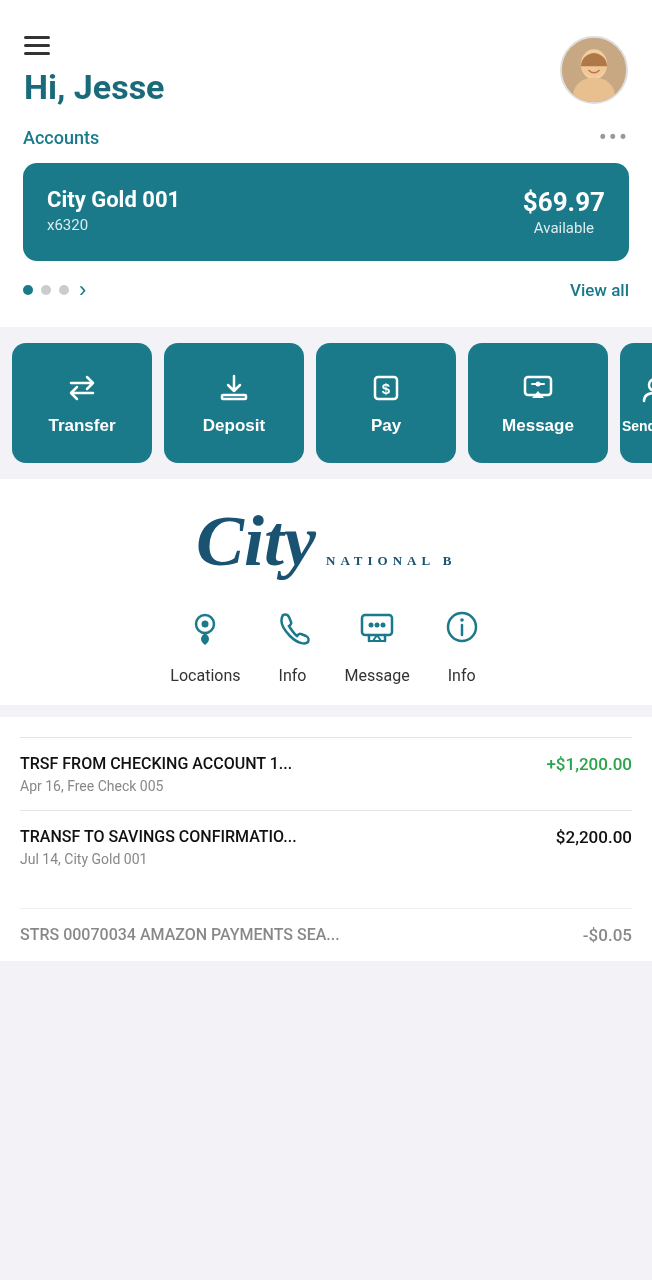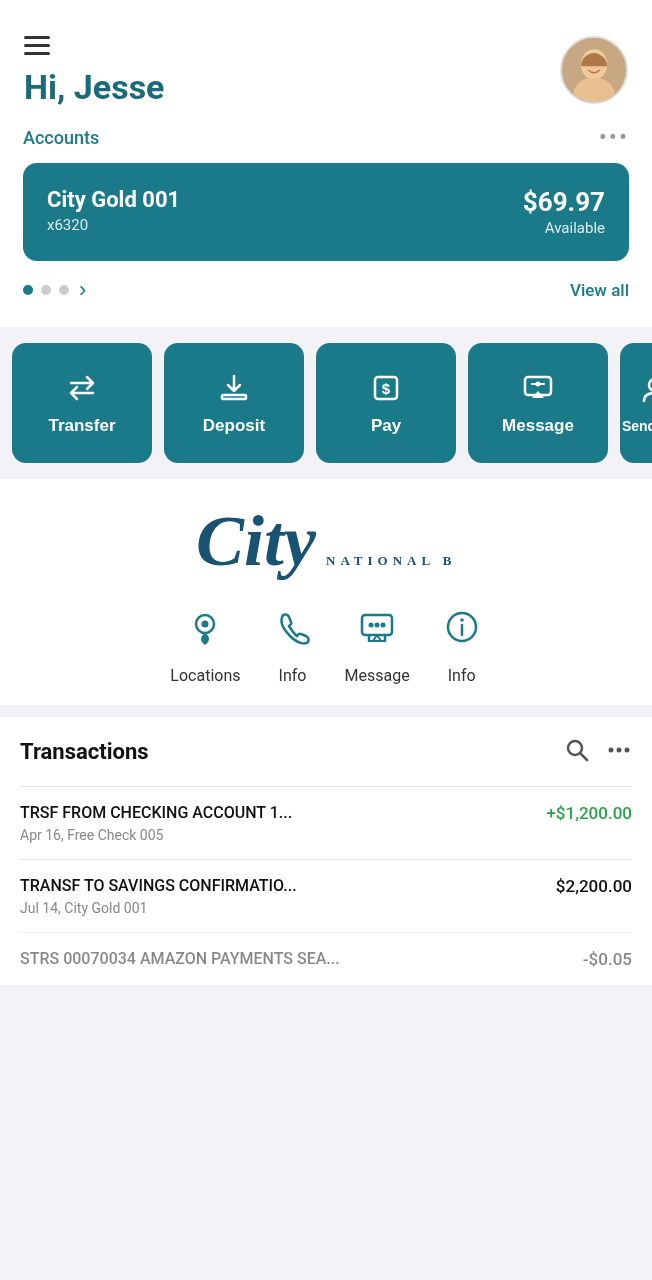--- a/index.html
+++ b/index.html
@@ -69,21 +69,21 @@
       padding: 24px;
       display: flex;
       justify-content: space-between;
       align-items: flex-start;
       color: white;
     }
 
     .account-name { font-size: 22px; font-weight: 700; }
     .account-number { font-size: 15px; opacity: 0.85; margin-top: 4px; }
     .account-balance { font-size: 26px; font-weight: 700; text-align: right; }
-    .account-balance-label { font-size: 15px; opacity: 0.85; margin-top: 2px; text-align: right; }
+    .account-balance-label { font-size: 15px; opacity: 0.85; margin-top: 2px; text-align: center; }
 
     
     .pagination {
       display: flex; align-items: center; justify-content: space-between;
       padding: 16px 0 4px;
     }
 
     .pagination-dots { display: flex; gap: 8px; align-items: center; }
 
     .dot {
@@ -209,20 +209,21 @@
     }
 
     .transaction-amount.positive { color: #2aa44b; }
 
     .transaction-meta {
       font-size: 14px; color: #888; margin-top: 4px;
     }
 
     .partial-visible {
       opacity: 0.5;
+      margin-top: 25px;
     }
   </style>
 </head>
 <body>
 
 <div class="header">
   <div class="header-left">
     <div class="hamburger">
       <span></span>
         <span></span>
@@ -394,38 +395,20 @@
           <circle cx="18" cy="11" r="1.8" fill="#1a7a8a"></circle>
         </svg>
       </div>
       <span class="bank-action-label">Info</span>
     </div>
 
   </div>
 </div>
 
 <div class="transactions-card">
-  <div class="transactions-header">
-    <span class="transactions-title">Transactions</span>
-    <div class="transactions-icons">
-      <button class="icon-btn">
-        <svg width="26" height="26" viewBox="0 0 26 26" fill="none">
-          <circle cx="11" cy="11" r="7" stroke="#555" stroke-width="2.5"></circle>
-          <line x1="16.5" y1="16.5" x2="23" y2="23" stroke="#555" stroke-width="2.5" stroke-linecap="round"></line>
-        </svg>
-      </button>
-      <button class="icon-btn">
-        <svg width="26" height="26" viewBox="0 0 26 26" fill="none">
-          <circle cx="5" cy="13" r="2.5" fill="#555"></circle>
-          <circle cx="13" cy="13" r="2.5" fill="#555"></circle>
-          <circle cx="21" cy="13" r="2.5" fill="#555"></circle>
-        </svg>
-      </button>
-    </div>
-  </div>
 
   <div class="transaction-item">
     <div class="transaction-row">
       <span class="transaction-name">TRSF FROM CHECKING ACCOUNT 1...</span>
       <span class="transaction-amount positive">+$1,200.00</span>
     </div>
     <div class="transaction-meta">
       <span>Apr 16</span>,
       <span>Free Check 005</span>
     </div>

